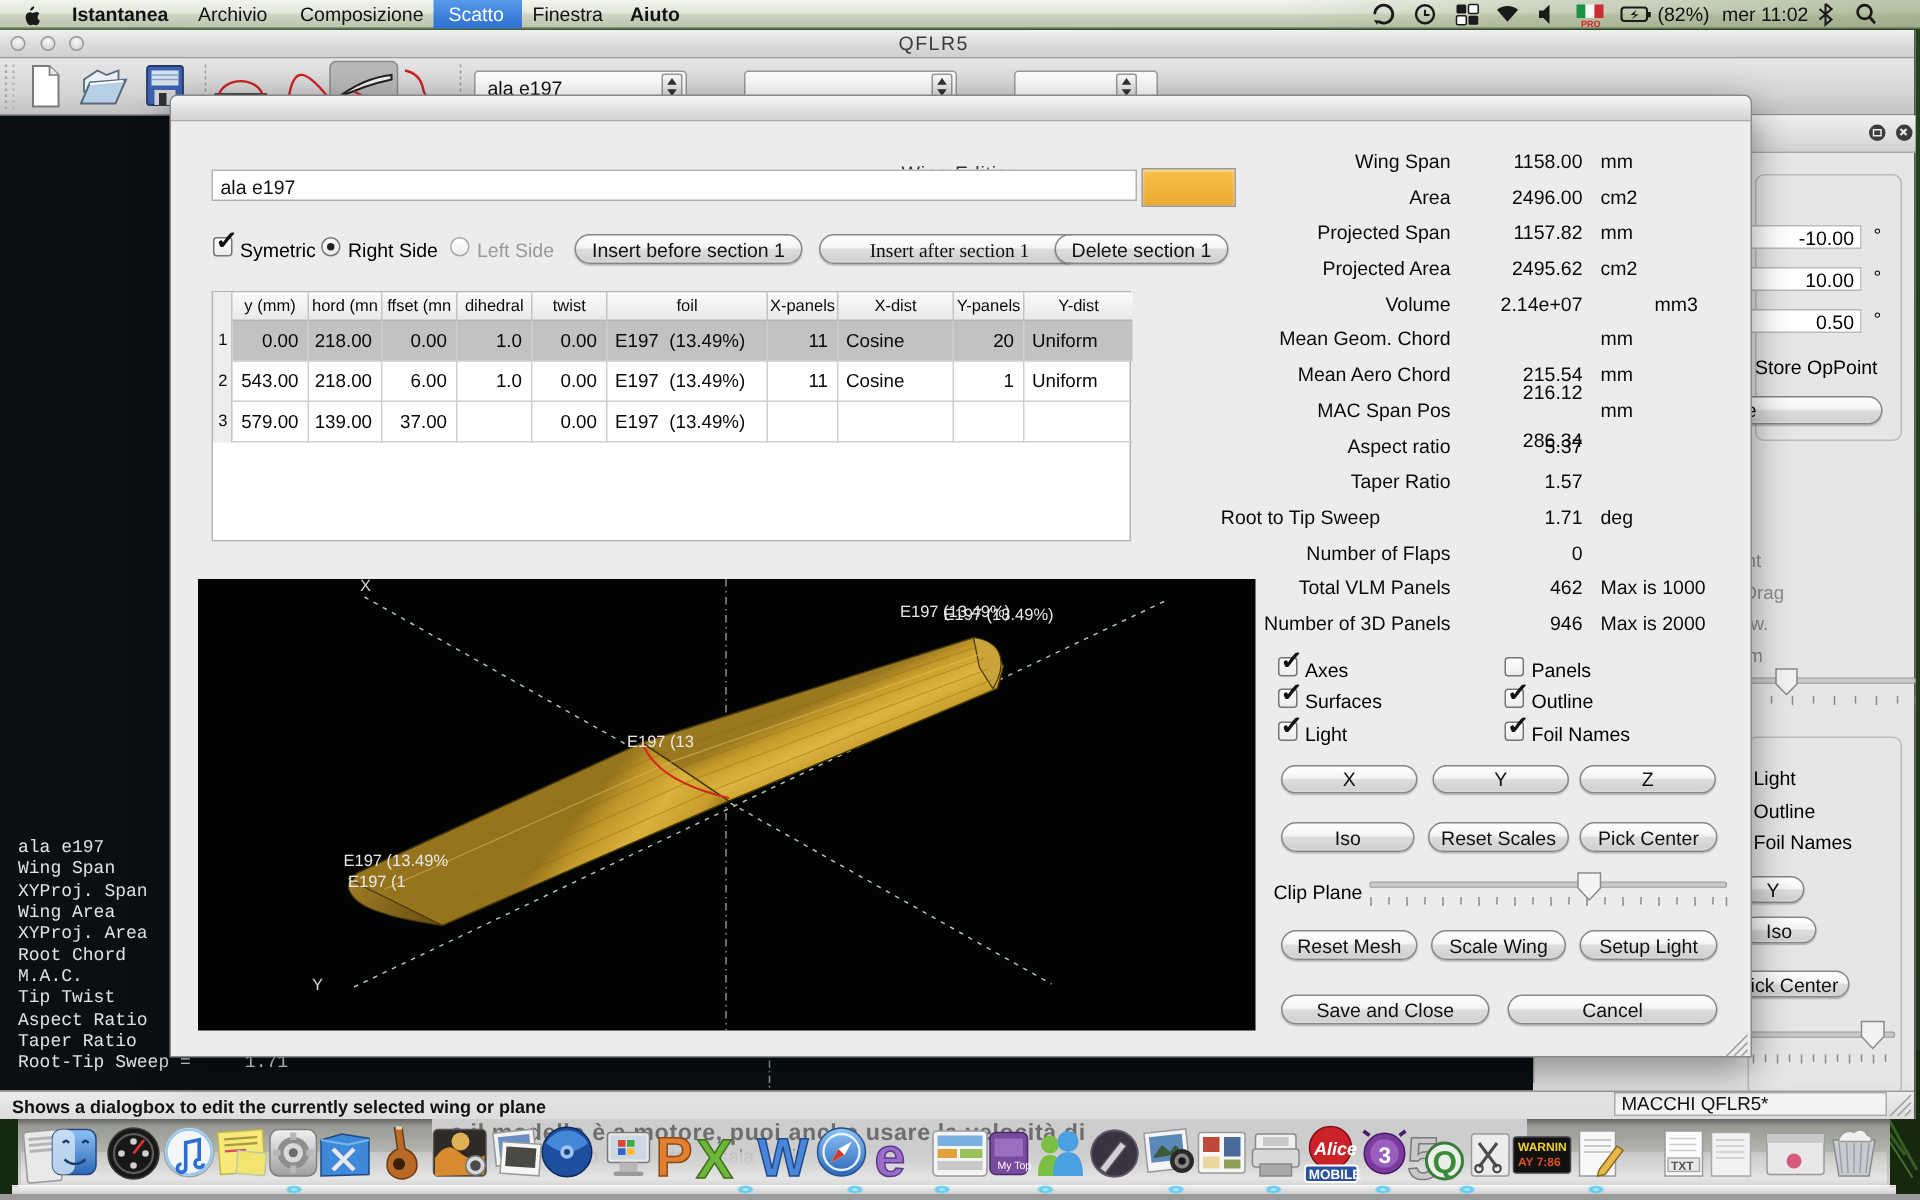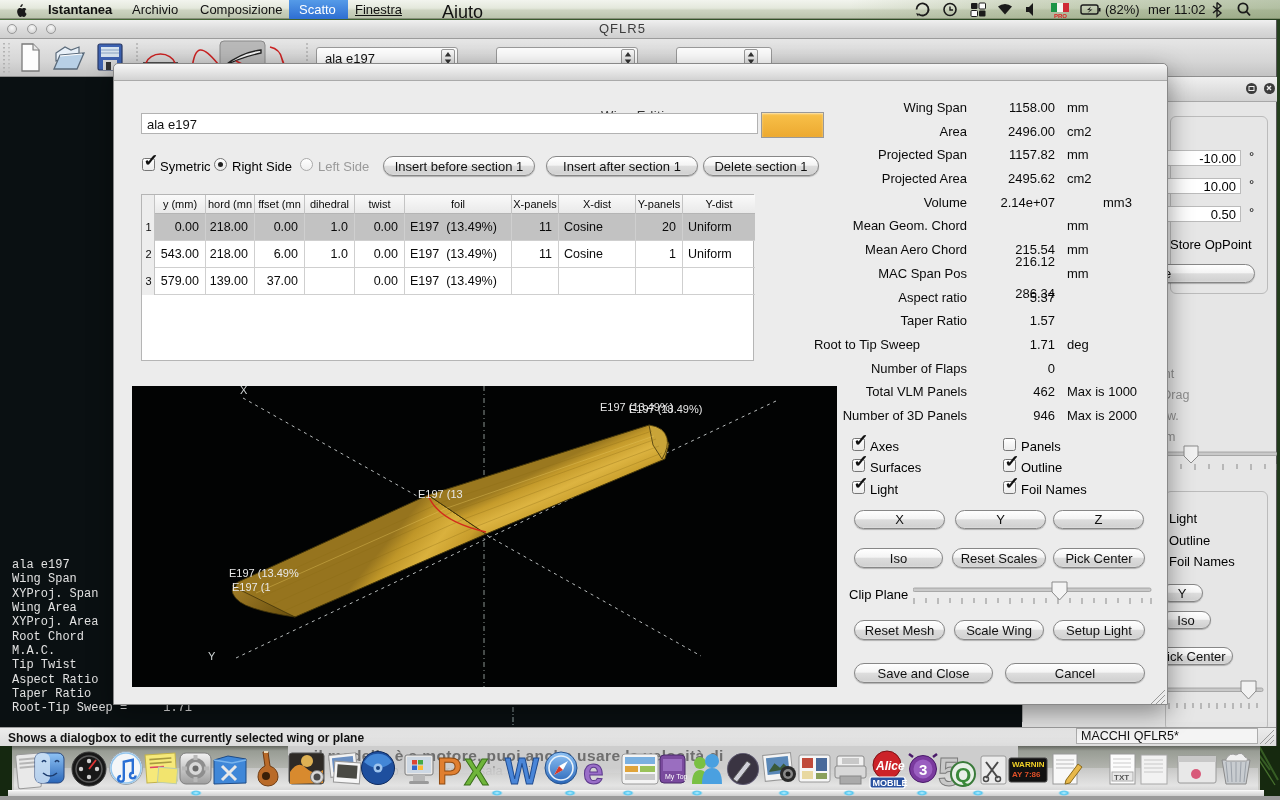--- a/index.html
+++ b/index.html
@@ -44,22 +44,22 @@
 <div class="abs" style="left:850px;top:0;width:430px;height:19px;
      background:linear-gradient(90deg,rgba(140,160,110,0) 0%,rgba(135,155,105,0.30) 40%,rgba(118,142,92,0.45) 100%);"></div>
 <svg class="abs" style="left:14px;top:3px" width="14" height="14" viewBox="0 0 14 14">
   <path fill="#1a1a1a" d="M9.4 1.2c-.7.05-1.55.5-2.05 1.1-.45.53-.85 1.35-.7 2.13.78.06 1.58-.4 2.07-1 .47-.57.83-1.37.68-2.23zM11.9 9.1c-.03-1.6 1.3-2.37 1.36-2.4-.74-1.08-1.9-1.23-2.3-1.25-.98-.1-1.9.57-2.4.57-.5 0-1.26-.56-2.07-.54-1.06.02-2.05.62-2.6 1.57-1.1 1.92-.28 4.77.8 6.33.53.76 1.16 1.62 1.98 1.59.8-.03 1.1-.51 2.06-.51.96 0 1.23.51 2.07.5.86-.02 1.4-.78 1.92-1.55.6-.88.86-1.74.87-1.78-.02-.01-1.67-.64-1.69-2.53z" transform="scale(0.93) translate(0,0)"></path>
 </svg>
 <div class="lbl" style="left:48px;top:2px;font-size:13px;font-weight:bold;color:#111;">Istantanea</div>
 <div class="lbl" style="left:132px;top:2px;font-size:13px;color:#111;">Archivio</div>
 <div class="lbl" style="left:200px;top:2px;font-size:13px;color:#111;">Composizione</div>
 <div class="abs" style="left:289px;top:0;width:59px;height:19px;background:linear-gradient(180deg,#559be8,#2e6ed2);"></div>
 <div class="lbl" style="left:299px;top:2px;font-size:13px;color:#fff;">Scatto</div>
-<div class="lbl" style="left:355px;top:2px;font-size:13px;color:#111;text-decoration:underline;">Finestra</div>
-<div class="lbl" style="left:442px;top:2px;font-size:18px;color:#111;">Aiuto</div>
+<div class="lbl" style="left:355px;top:2px;font-size:13px;color:#111;">Finestra</div>
+<div class="lbl" style="left:420px;top:2px;font-size:13px;color:#111;font-weight:bold;">Aiuto</div>
 
 <svg class="abs" style="left:905px;top:0" width="375" height="19" viewBox="0 0 375 19">
 
   <g stroke="#1a1a1a" stroke-width="1.8" fill="none">
     <path d="M11.5 9.5 a6 6 0 1 1 2.2 4.6"></path>
     <path d="M13 16.5 l1-2.8 -3-.4z" fill="#1a1a1a" stroke="none"></path>
   </g>
 
   <g stroke="#1a1a1a" stroke-width="1.6" fill="none">
     <circle cx="45" cy="9.5" r="6"></circle>
@@ -286,21 +286,21 @@
 
   <div class="cbox" style="left:28px;top:94px;"></div>
   <div class="check" style="left:30px;top:86px;">✓</div>
   <div class="lbl" style="left:46px;top:95px;font-size:13px;">Symetric</div>
   <div class="abs" style="left:100px;top:94px;width:13px;height:13px;border-radius:50%;border:1px solid #767676;background:linear-gradient(180deg,#fff,#e8e8e8);"></div>
   <div class="abs" style="left:104px;top:98px;width:5px;height:5px;border-radius:50%;background:#222;"></div>
   <div class="lbl" style="left:118px;top:95px;font-size:13px;">Right Side</div>
   <div class="abs" style="left:186px;top:94px;width:13px;height:13px;border-radius:50%;border:1px solid #aaa;background:linear-gradient(180deg,#fff,#eee);"></div>
   <div class="lbl" style="left:204px;top:95px;font-size:13px;color:#9a9a9a;">Left Side</div>
   <div class="pill" style="left:269px;top:92px;width:152px;height:20px;line-height:19px;">Insert before section 1</div>
-  <div class="pill" style="left:432px;top:92px;width:152px;height:20px;line-height:19px;">Insert after section 1</div>
+  <div class="pill" style="left:432px;top:92px;width:174px;height:20px;line-height:19px;font-family:Liberation Serif, serif;">Insert after section 1</div>
   <div class="pill" style="left:589px;top:92px;width:116px;height:20px;line-height:19px;">Delete section 1</div>
 
   <div class="abs" id="table" style="left:27px;top:130px;width:613px;height:167px;background:#fff;border:1px solid #b5b5b5;font-size:12px;color:#0a0a0a;">
     <div class="abs hrow" style="left:0;top:0;width:613px;height:19px;background:linear-gradient(180deg,#fafafa,#e9e9e9);border-bottom:1px solid #b5b5b5;"></div>
     <div class="abs" style="left:0;top:0;width:13px;height:100px;background:#ededed;border-right:1px solid #c4c4c4;"></div>
     <div class="hc" style="left:13px;width:51px;">y (mm)</div>
     <div class="hc" style="left:64px;width:49px;">hord (mn</div>
     <div class="hc" style="left:113px;width:50px;">ffset (mn</div>
     <div class="hc" style="left:163px;width:50px;">dihedral</div>
     <div class="hc" style="left:213px;width:50px;">twist</div>

